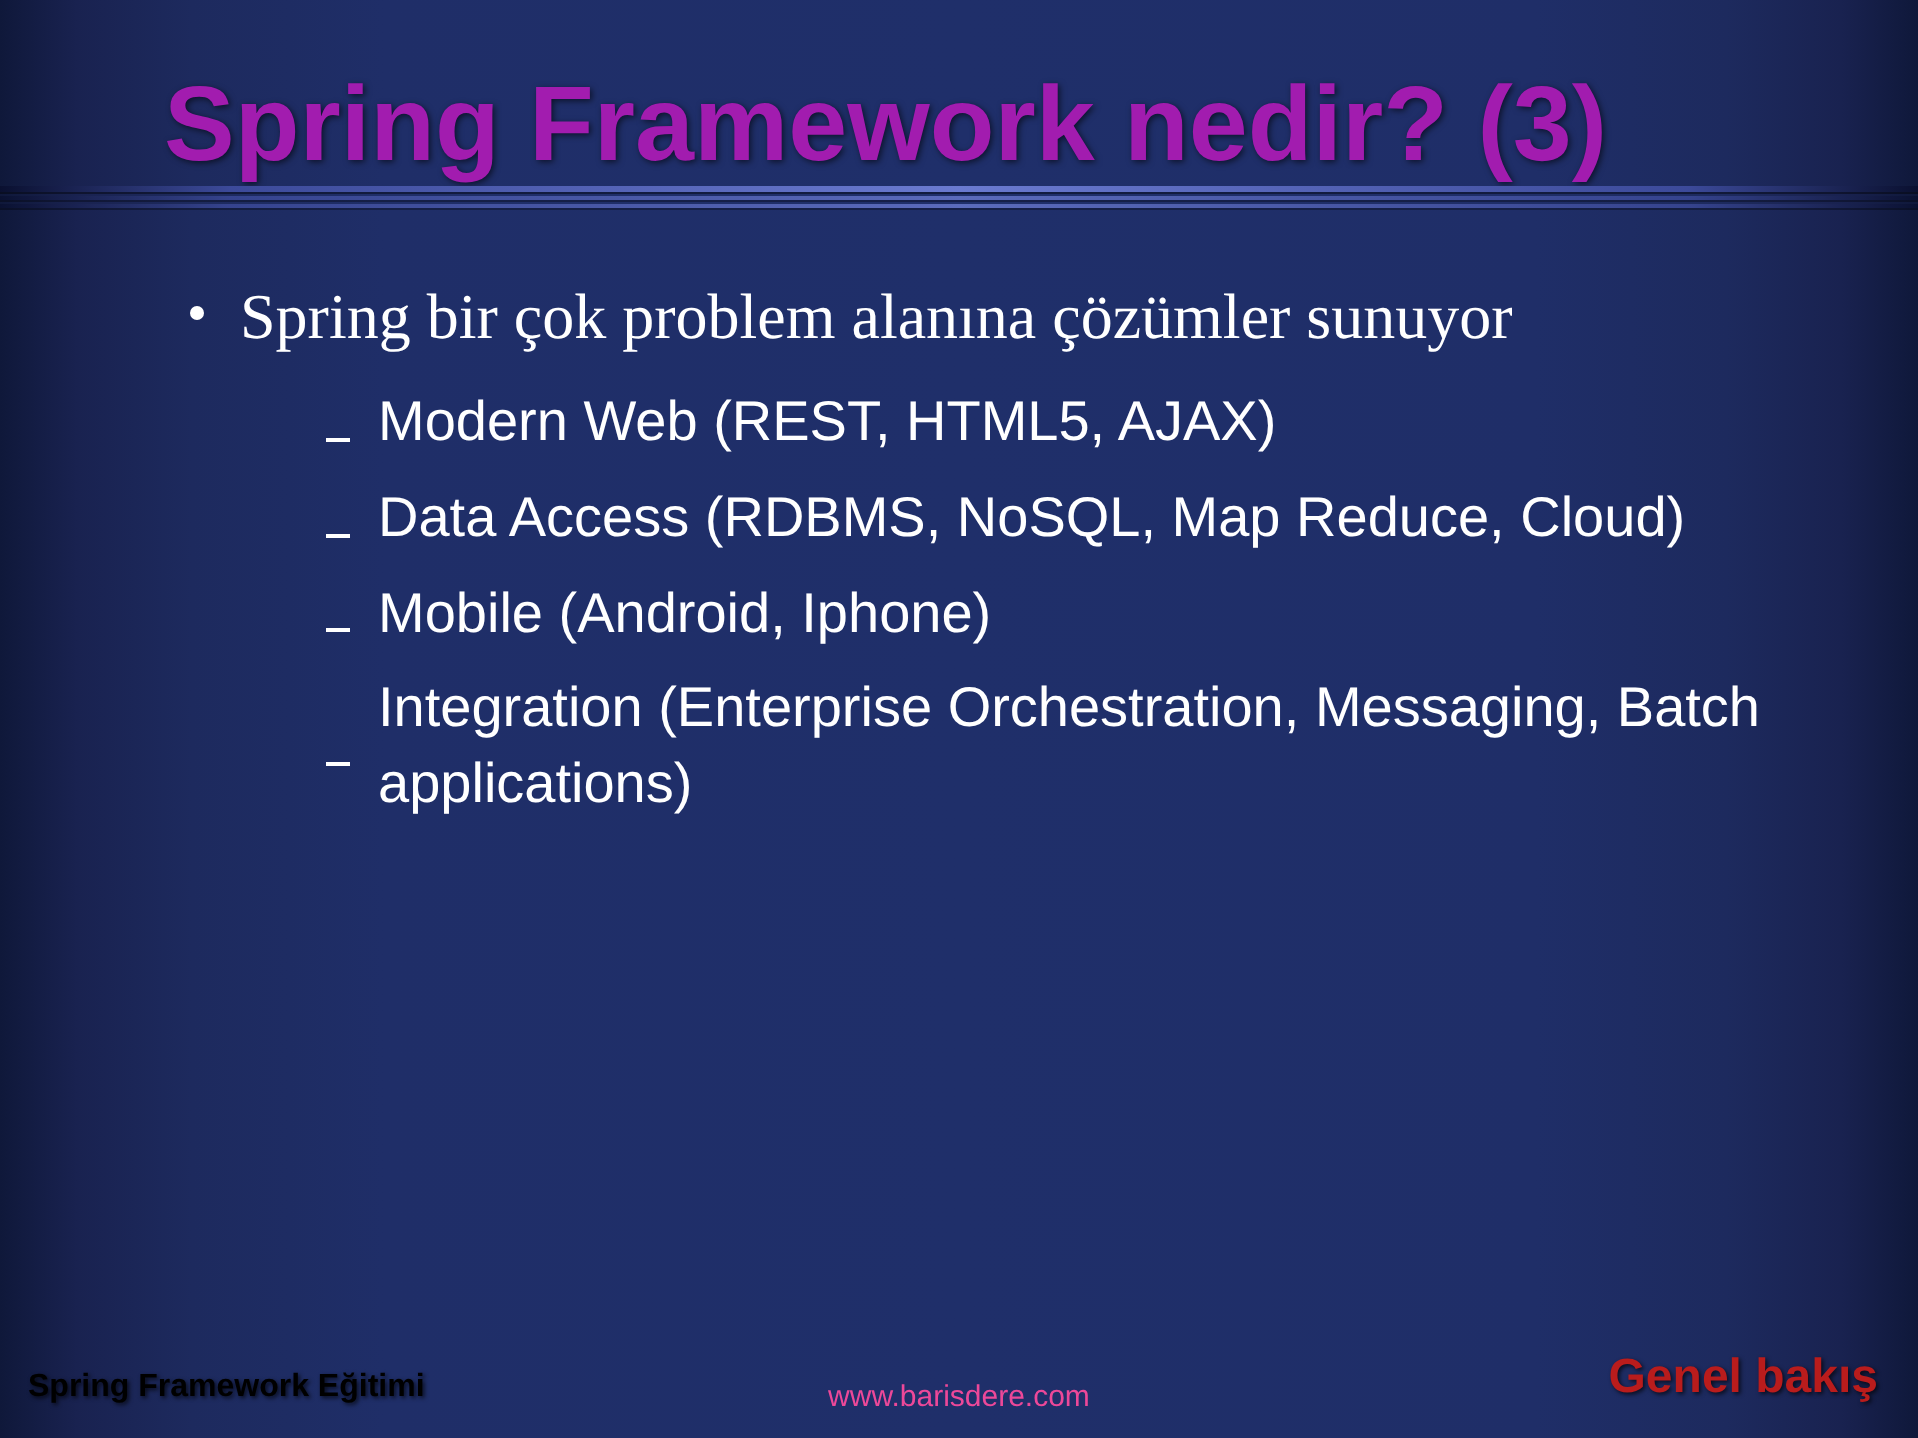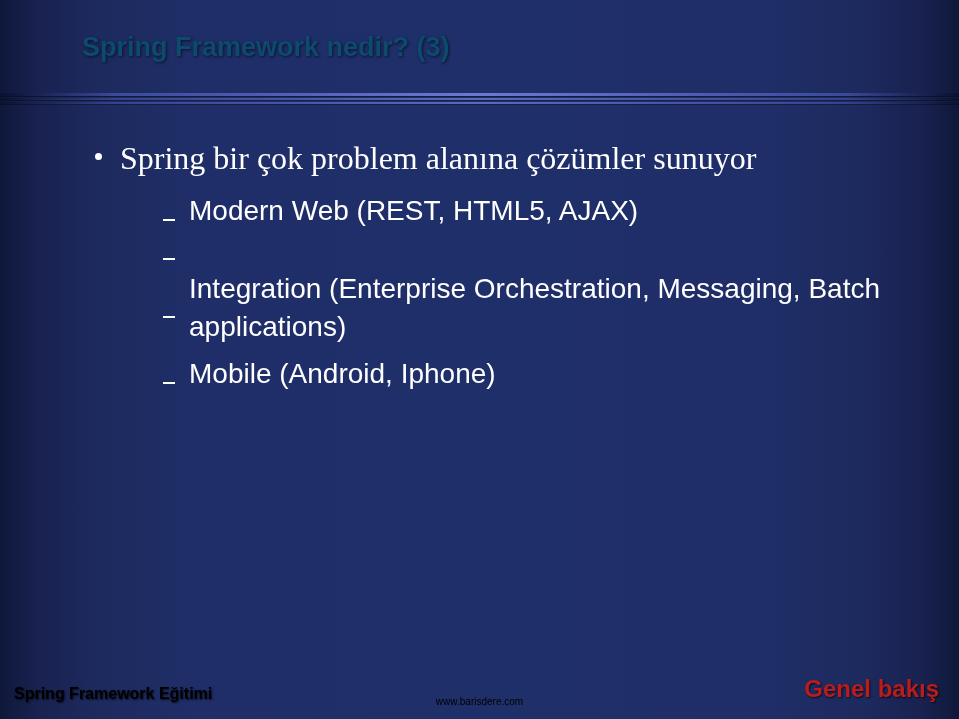--- a/index.html
+++ b/index.html
@@ -12,23 +12,23 @@
   body {
     background: linear-gradient(90deg, #0f183a 0%, #192250 4%, #1d2a5e 10%, #1f2e68 20%, #1f2f6a 50%, #1f2e68 80%, #1d2a5e 90%, #192250 96%, #0f183a 100%);
     font-family: Arial, "Helvetica Neue", Helvetica, sans-serif;
     color: #ffffff;
     position: relative;
   }
   .title {
     position: absolute;
     top: 32px;
     left: 82px;
-    font-size: 27px;
+    font-size: 53px;
     font-weight: bold;
-    color: #0c4a6e;
+    color: #a21caf;
     text-shadow: 1px 1px 3px rgba(0,0,0,0.6);
   }
   .rules {
     position: absolute;
     top: 93px;
     left: 0;
     width: 100%;
   }
   .rules .bar {
     height: 3px;
@@ -92,22 +92,22 @@
     font-size: 16px;
     font-weight: bold;
     color: #000000;
     text-shadow: 1px 1px 2px rgba(0,0,0,0.7);
   }
   .footer-center {
     position: absolute;
     left: 50%;
     transform: translateX(-50%);
     bottom: 12px;
-    font-size: 10px;
-    color: #000000;
+    font-size: 15px;
+    color: #ec4899;
   }
   .footer-right {
     position: absolute;
     right: 20px;
     bottom: 16px;
     font-size: 24px;
     font-weight: bold;
     color: #b91c1c;
     text-shadow: 1px 1px 2px rgba(0,0,0,0.7);
   }
@@ -128,27 +128,28 @@
     <div class="dot"></div>
     <div class="bullet-text">Spring bir çok problem alanına çözümler sunuyor</div>
   </div>
   <div class="sublist">
     <div class="sub-line">
       <div class="dash"></div>
       <div class="sub-text">Modern Web (REST, HTML5, AJAX)</div>
     </div>
     <div class="sub-line">
       <div class="dash"></div>
+      <div class="sub-text">Data Access (RDBMS, NoSQL, Map Reduce, Cloud)</div>
+    </div>
+    <div class="sub-line">
+      <div class="dash"></div>
+      <div class="sub-text">Mobile (Android, Iphone)</div>
     </div>
     <div class="sub-line">
       <div class="dash"></div>
       <div class="sub-text">Integration (Enterprise Orchestration, Messaging, Batch applications)</div>
-    </div>
-    <div class="sub-line">
-      <div class="dash"></div>
-      <div class="sub-text">Mobile (Android, Iphone)</div>
     </div>
   </div>
 </div>
 
 <div class="footer-left">Spring Framework Eğitimi</div>
 <div class="footer-center">www.barisdere.com</div>
 <div class="footer-right">Genel bakış</div>
 
 </body></html>

